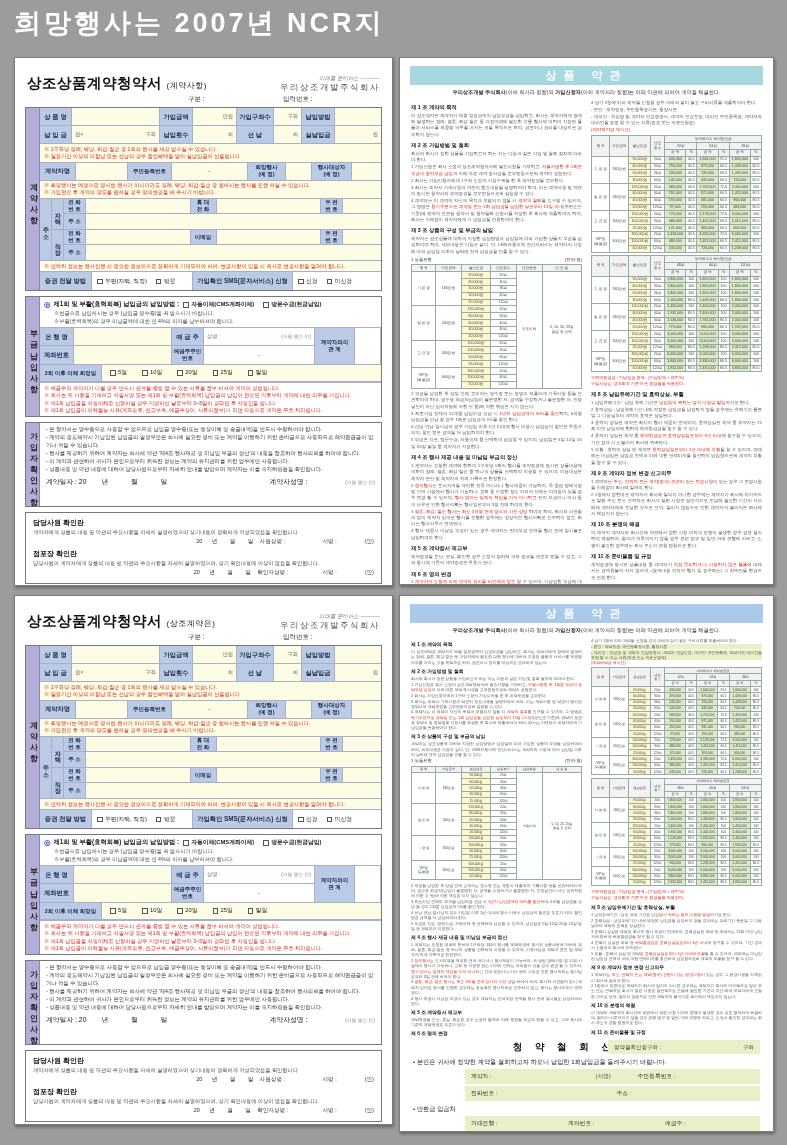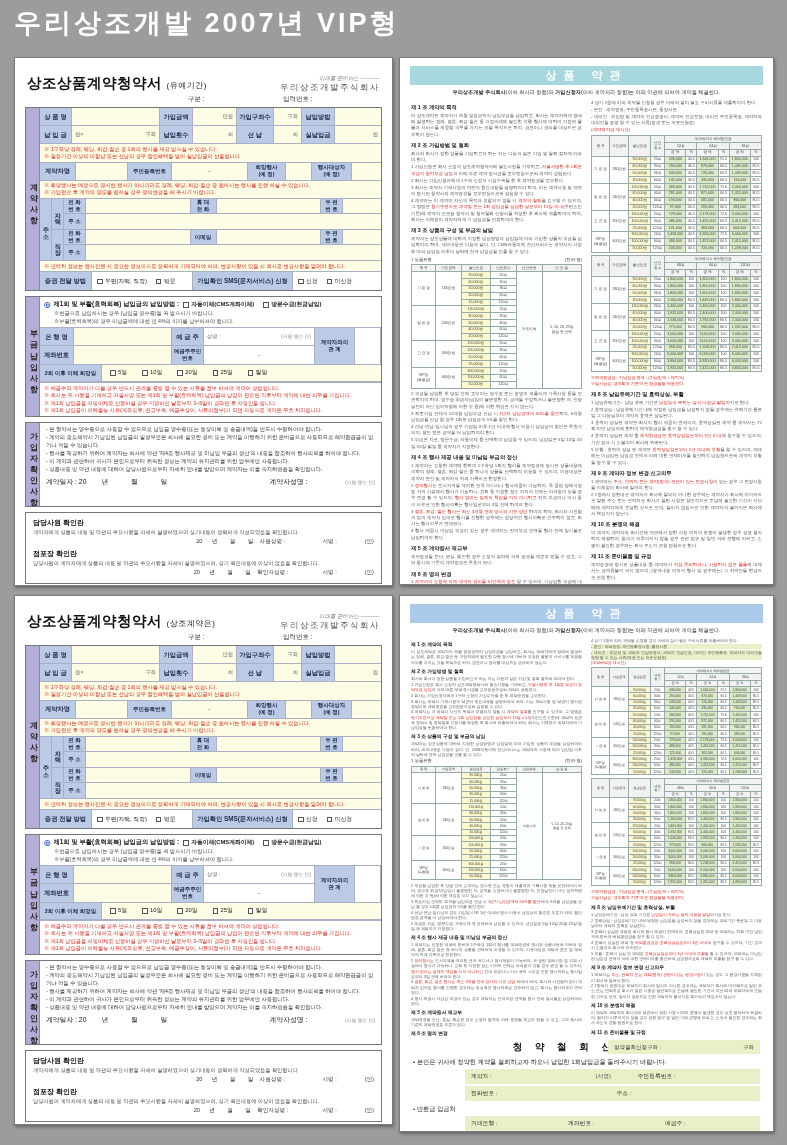--- a/index.html
+++ b/index.html
@@ -88,25 +88,25 @@
   .wd-title{text-align:center;font-size:9.5px;font-weight:bold;letter-spacing:5px;color:#111}
   .wd-acc{position:absolute;right:0;top:-1px;background:#e9efc7;font-size:5.5px;color:#333;padding:3.5px 6px;width:152px;display:flex;justify-content:space-between}
   .wd-intro{font-size:6.2px;color:#222;margin:4px 0 2px}
   .wd-row{display:flex;background:#e9efc7;font-size:5.8px;color:#333;padding:3px 6px;margin:0 0 1.5px 52px;gap:8px}
   .wd-row span{flex:1}
   .wd-row .sm{flex:0 0 34px;color:#555}
 </style>
 </head>
 <body>
 
-<div class="page-title">우리상조개발 2007년 VIP형</div>
+<div class="page-title">희망행사는 2007년 NCR지</div>
 <div id="form1" class="panel">
     <div class="f-in">
       <div class="f-head">
-        <div class="f-title"><span>상조상품계약청약서 </span><span class="f-sub">(유예기간)</span></div>
+        <div class="f-title"><span>상조상품계약청약서 </span><span class="f-sub">(계약사항)</span></div>
         <div class="brand">
           <div class="brand-tag">미래를 준비하는</div>
           <div class="brand-name">우리상조개발주식회사</div>
         </div>
       </div>
       <div class="f-meta">
         <span>구분 :</span>
         <span>입력번호 :</span>
       </div>
       <div class="sec">

